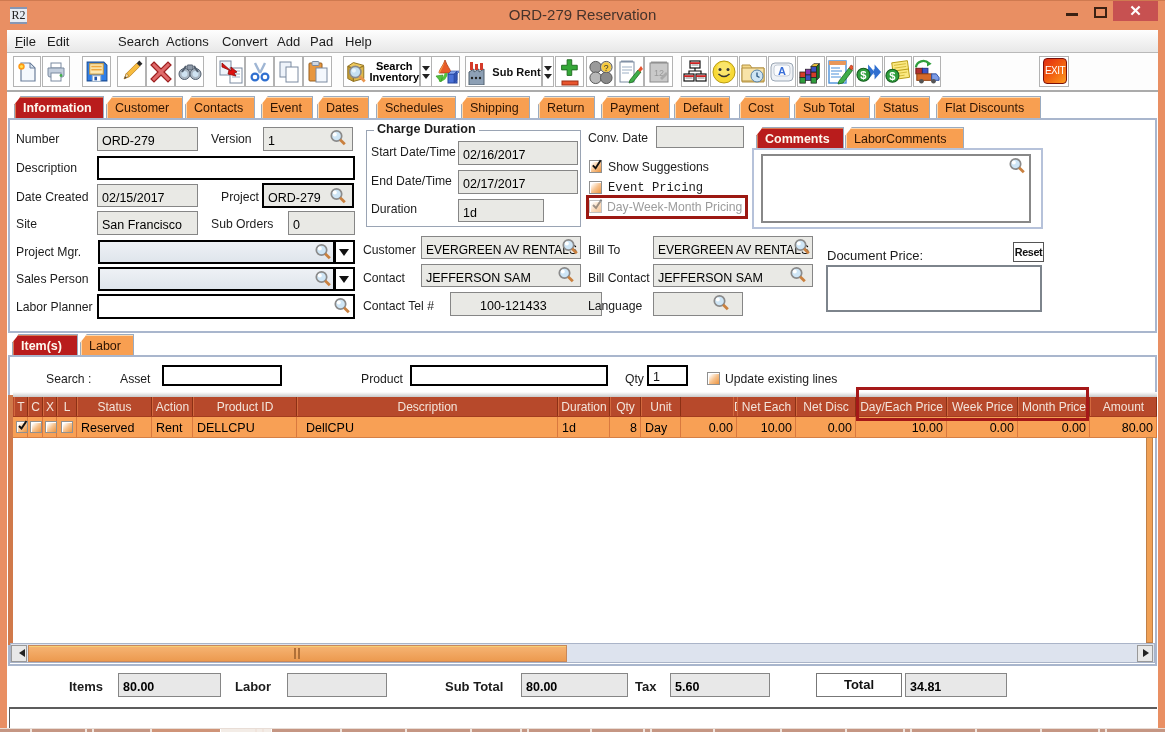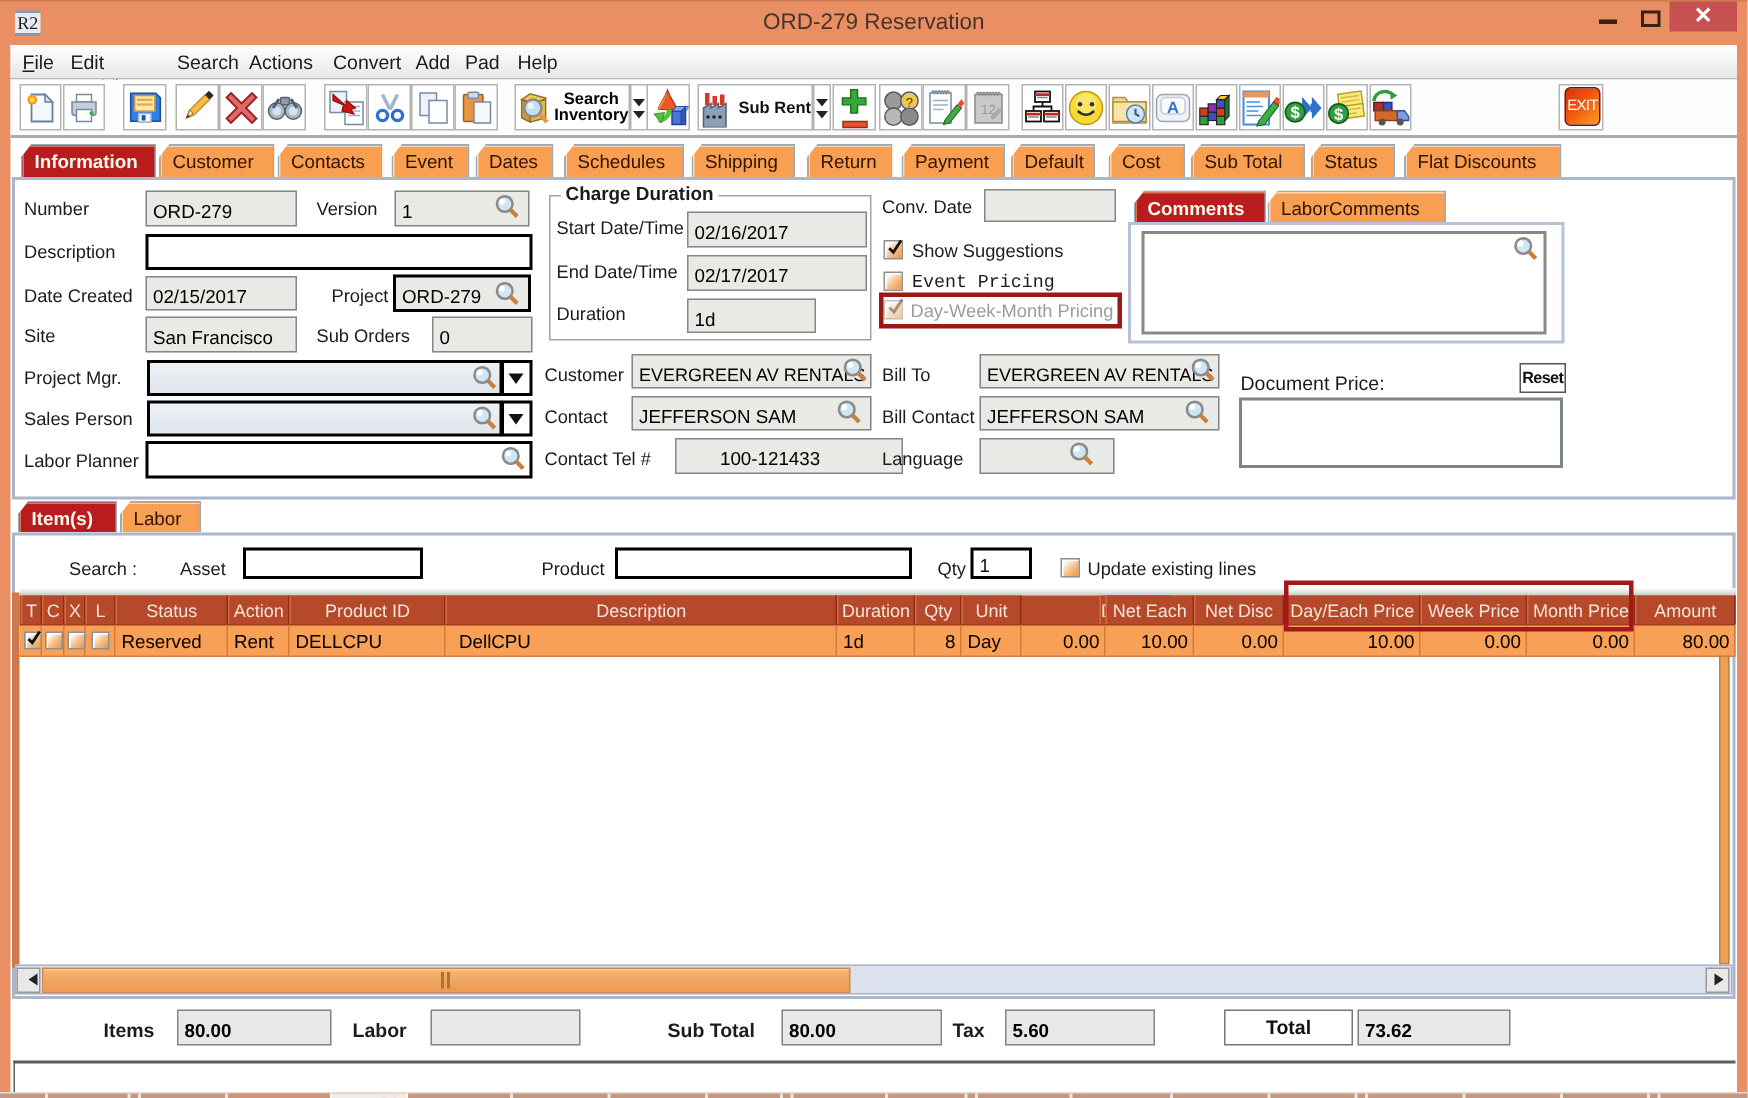--- a/index.html
+++ b/index.html
@@ -528,21 +528,21 @@
 
 <div class="lbl" style="left:69px;top:679px;font-weight:bold;font-size:13px;">Items</div>
 <div class="fld" style="left:118px;top:673px;width:103px;height:24px;font-weight:bold;background:#e8e8e8;">80.00</div>
 <div class="lbl" style="left:235px;top:679px;font-weight:bold;font-size:13px;">Labor</div>
 <div class="fld" style="left:287px;top:673px;width:100px;height:24px;background:#e8e8e8;"></div>
 <div class="lbl" style="left:445px;top:679px;font-weight:bold;font-size:13px;">Sub Total</div>
 <div class="fld" style="left:521px;top:673px;width:107px;height:24px;font-weight:bold;background:#e8e8e8;">80.00</div>
 <div class="lbl" style="left:635px;top:679px;font-weight:bold;font-size:13px;">Tax</div>
 <div class="fld" style="left:670px;top:673px;width:100px;height:24px;font-weight:bold;background:#e8e8e8;">5.60</div>
 <div class="abs" style="left:816px;top:673px;width:86px;height:24px;background:#fff;border:1px solid #777;font-weight:bold;font-size:13px;text-align:center;line-height:22px;">Total</div>
-<div class="fld" style="left:905px;top:673px;width:102px;height:24px;font-weight:bold;background:#e8e8e8;">73.62</div>
+<div class="fld" style="left:905px;top:673px;width:102px;height:24px;font-weight:bold;background:#e8e8e8;">34.81</div>
 
 <div id="bottomstrip">
     <div class="abs" style="left:9px;top:707px;width:1148px;height:2px;background:#5c5c5c;"></div>
     <div class="abs" style="left:9px;top:707px;width:1px;height:21px;background:#5c5c5c;"></div>
     <div class="abs" style="left:0;top:728px;width:1165px;height:4px;background:#c59683;border-top:1px solid #e8ddd6;"></div>
     <div class="abs" style="left:150px;top:729px;width:70px;height:3px;background:#cf9478;"></div>
     <div class="abs" style="left:220px;top:729px;width:52px;height:3px;background:#f3ece6;border-left:1px solid #fff;border-right:1px solid #fff;"></div>
     <div class="abs" style="left:30px;top:729px;width:2px;height:3px;background:#f0e4dc;"></div>
     <div class="abs" style="left:85px;top:729px;width:2px;height:3px;background:#f0e4dc;"></div>
     <div class="abs" style="left:92px;top:729px;width:2px;height:3px;background:#f0e4dc;"></div>

